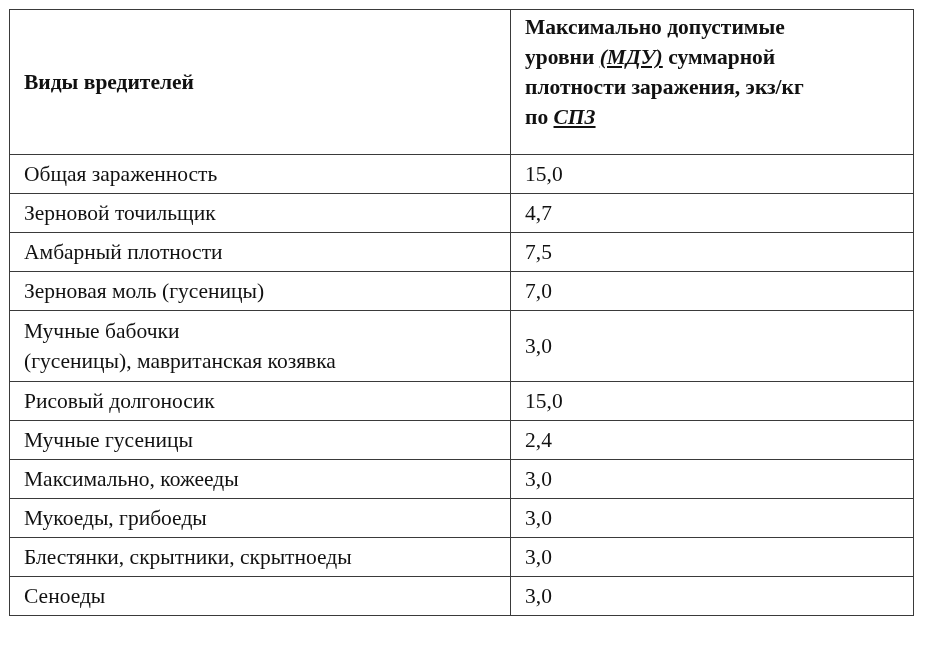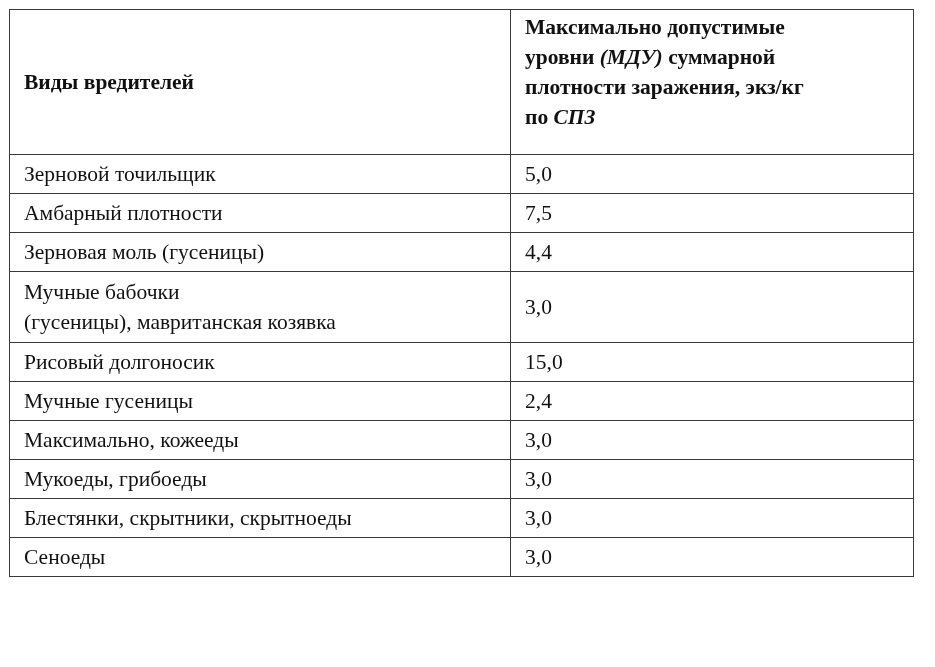--- a/index.html
+++ b/index.html
@@ -44,21 +44,21 @@
     table.pest-table td {
       height: 38px;
       font-weight: normal;
     }
     table.pest-table tr.tall td {
       height: 70px;
     }
     col.c1 { width: 501px; }
     col.c2 { width: 403px; }
     .hdr-line { display: block; white-space: nowrap; }
-    .it { font-style: italic; }
+    .it { font-style: italic; text-decoration: underline; }
   </style>
 </head>
 <body>
 
 <table class="pest-table">
   <colgroup>
       <col class="c1">
       <col class="c2">
     </colgroup>
   <thead>
@@ -67,30 +67,34 @@
       <th class="col-value">
         <span class="hdr-line">Максимально допустимые</span>
         <span class="hdr-line"><span>уровни </span><span class="it">(МДУ)</span><span> суммарной</span></span>
         <span class="hdr-line">плотности заражения, экз/кг</span>
         <span class="hdr-line"><span>по </span><span class="it">СПЗ</span></span>
       </th>
     </tr>
   </thead>
   <tbody>
     <tr>
+      <td>Общая зараженность</td>
+      <td>15,0</td>
+    </tr>
+    <tr>
       <td>Зерновой точильщик</td>
-      <td>5,0</td>
+      <td>4,7</td>
     </tr>
     <tr>
       <td>Амбарный плотности</td>
       <td>7,5</td>
     </tr>
     <tr>
       <td>Зерновая моль (гусеницы)</td>
-      <td>4,4</td>
+      <td>7,0</td>
     </tr>
     <tr class="tall">
       <td>
         <span class="hdr-line">Мучные бабочки</span>
         <span class="hdr-line">(гусеницы), мавританская козявка</span>
       </td>
       <td>3,0</td>
     </tr>
     <tr>
       <td>Рисовый долгоносик</td>

